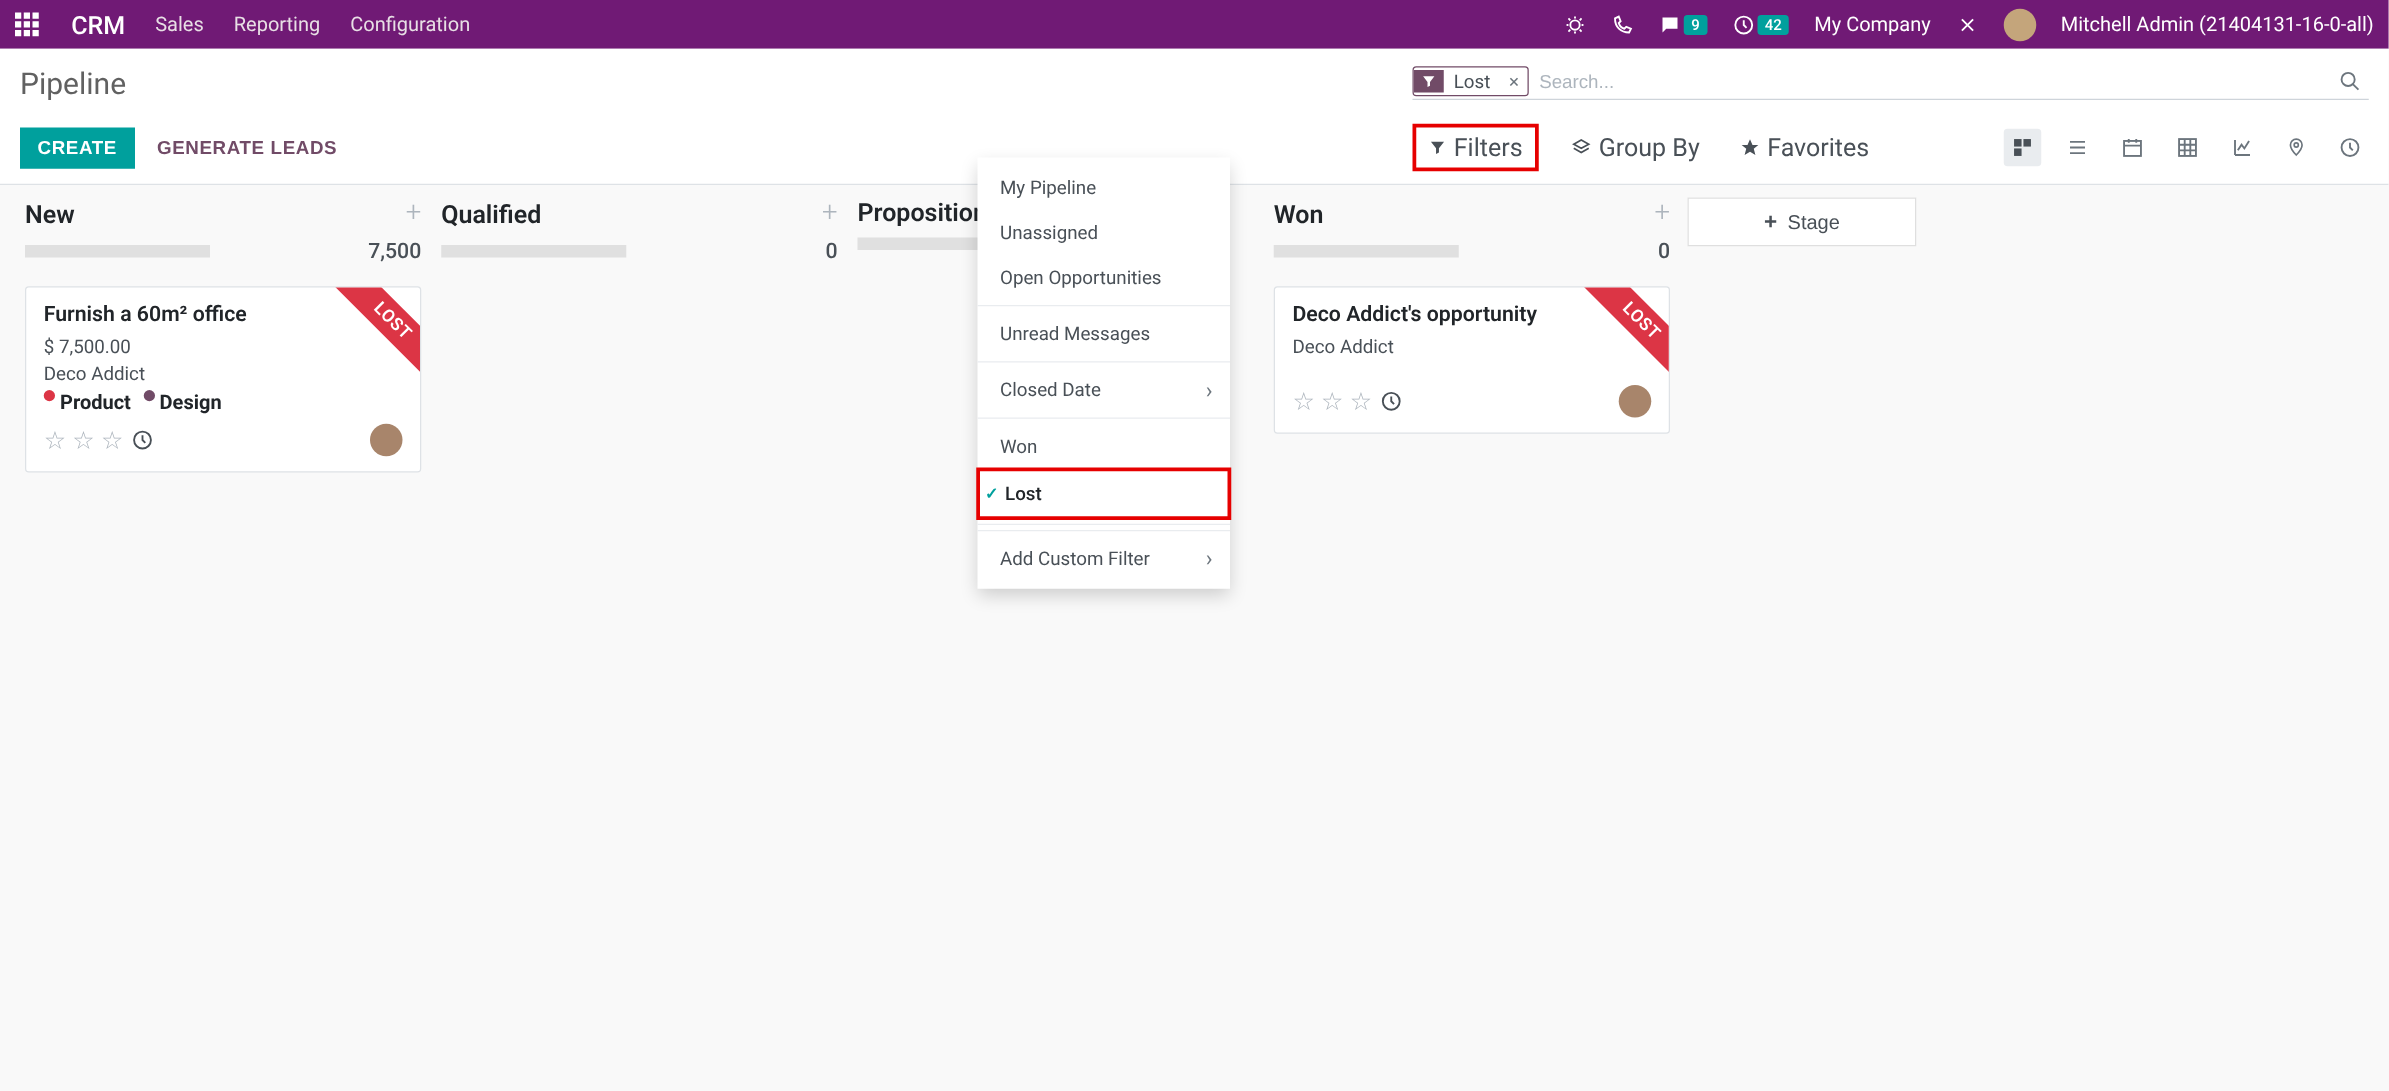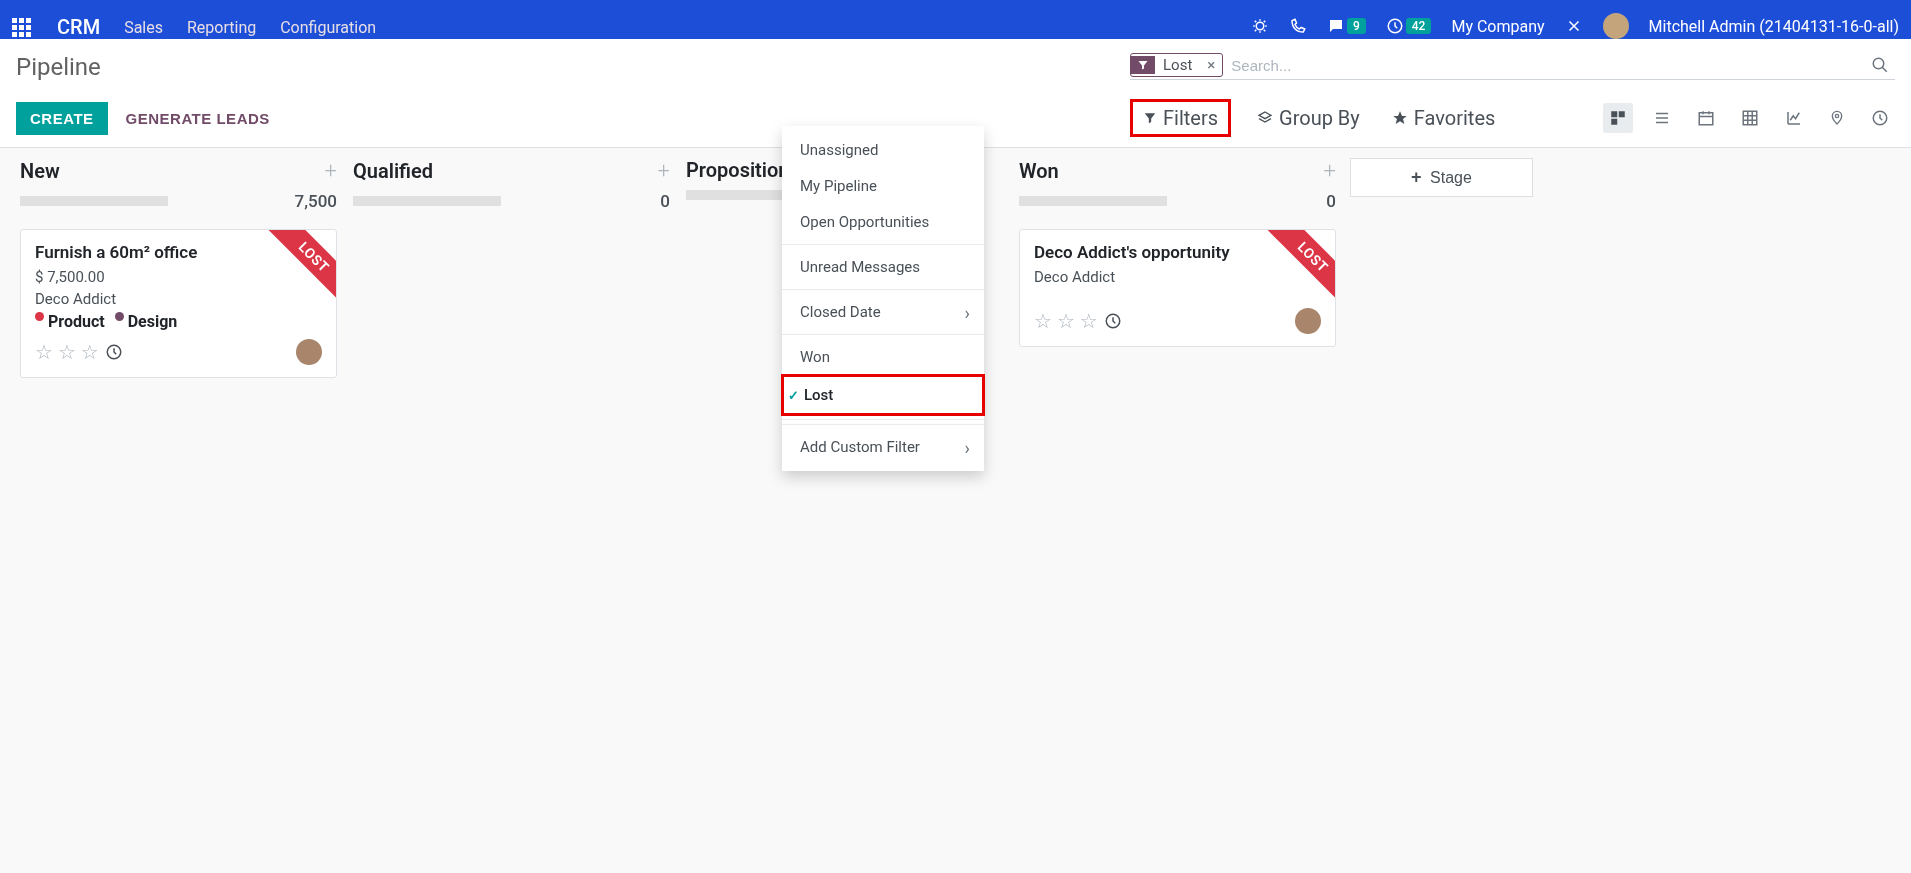--- a/index.html
+++ b/index.html
@@ -1,19 +1,19 @@
 <!DOCTYPE html>
 <html><head>
 <meta charset="utf-8">
 <style>
 * { box-sizing: border-box; margin: 0; padding: 0; }
 body { font-family: -apple-system, BlinkMacSystemFont, "Segoe UI", Roboto, sans-serif; background: #f9f9f9; color: #212529; width: 1911px; height: 873px; overflow: hidden; }
 
 
-.navbar { background: #1d4ed8; height: 39px; display: flex; align-items: flex-end; padding: 0 12px; color: #fff; font-size: 16px; }
+.navbar { background: #701a75; height: 39px; display: flex; align-items: center; padding: 0 12px; color: #fff; font-size: 16px; }
 .navbar-left { display: flex; align-items: center; gap: 24px; }
 .apps-icon { display: grid; grid-template-columns: repeat(3, 5px); grid-template-rows: repeat(3, 5px); gap: 2px; }
 .apps-icon span { background: #fff; width: 5px; height: 5px; }
 .brand { font-size: 20px; font-weight: 500; margin-left: 2px; }
 .nav-link { color: #e8dfe5; cursor: pointer; font-size: 16px; }
 .navbar-right { margin-left: auto; display: flex; align-items: center; gap: 20px; }
 .icon-btn { display: flex; align-items: center; position: relative; cursor: pointer; }
 .badge { background: #00A09D; color: #fff; font-size: 12px; padding: 1px 6px; border-radius: 3px; margin-left: 2px; font-weight: 500; }
 .avatar-sm { width: 26px; height: 26px; border-radius: 50%; background: #c4a57b; }
 .user-name { color: #fff; font-size: 16px; }
@@ -225,22 +225,22 @@
               <circle cx="12" cy="12" r="9"></circle>
               <path d="M12 7v5l3 3"></path>
             </svg>
         </div>
       </div>
     </div>
   </div>
 </div>
 
 <div class="dropdown-menu">
+  <div class="dd-item">My Pipeline</div>
   <div class="dd-item">Unassigned</div>
-  <div class="dd-item">My Pipeline</div>
   <div class="dd-item">Open Opportunities</div>
   <div class="dd-divider"></div>
   <div class="dd-item">Unread Messages</div>
   <div class="dd-divider"></div>
   <div class="dd-item has-sub">Closed Date</div>
   <div class="dd-divider"></div>
   <div class="dd-item">Won</div>
   <div class="dd-item highlighted selected">
     <span class="check">✓</span>
     <span style="margin-left:2px">Lost</span>

